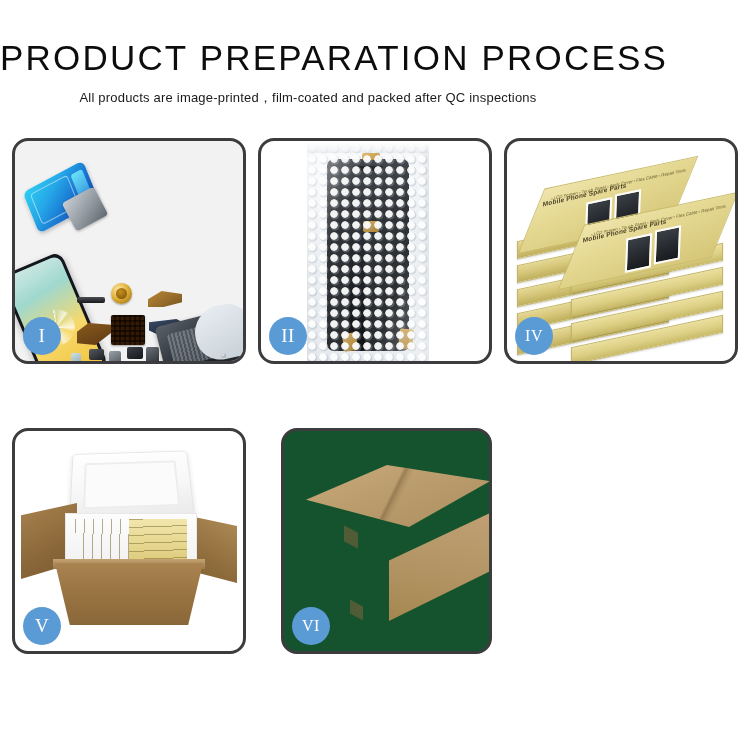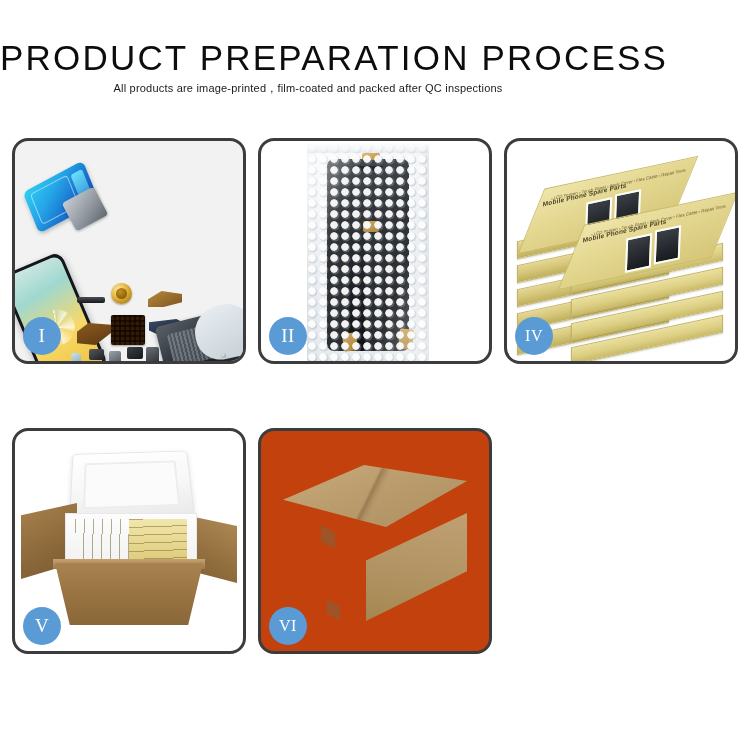--- a/index.html
+++ b/index.html
@@ -25,25 +25,25 @@
     font-family: "Liberation Sans", sans-serif;
     font-size: 35px;
     font-weight: 500;
     letter-spacing: 2.2px;
     color: #0d0d0d;
     line-height: 40px;
     white-space: nowrap;
   }
   .page-subtitle {
     font-family: "Liberation Sans", sans-serif;
-    font-size: 11px;
+    font-size: 13px;
     font-weight: 400;
     letter-spacing: 0.2px;
     color: #1a1a1a;
-    margin-top: 0;
+    margin-top: 10px;
     line-height: 20px;
     white-space: nowrap;
   }
 
   
   .grid {
     position: absolute;
     left: 12px;
     top: 138px;
     width: 726px;
@@ -485,21 +485,21 @@
     box-shadow: 0 2px 4px rgba(0,0,0,.18);
   }
   .v-carton-rim {
     position: absolute;
     left: 38px; top: 128px;
     width: 152px; height: 10px;
     background: linear-gradient(180deg,#c5a271,#9b7847);
   }
 
   
-  .p6 { background: #c2410c; }
+  .p6 { background: #14532d; margin-left: 23px; }
   .c-top {
     position: absolute;
     left: 22px; top: 34px;
     width: 184px; height: 62px;
     background: linear-gradient(160deg,#c8aa7c 0%, #bb9c6d 45%, #ad8e60 100%);
     clip-path: polygon(44% 0, 100% 26%, 56% 100%, 0 56%);
   }
   .c-top-seam {
     position: absolute;
     left: 22px; top: 34px;

